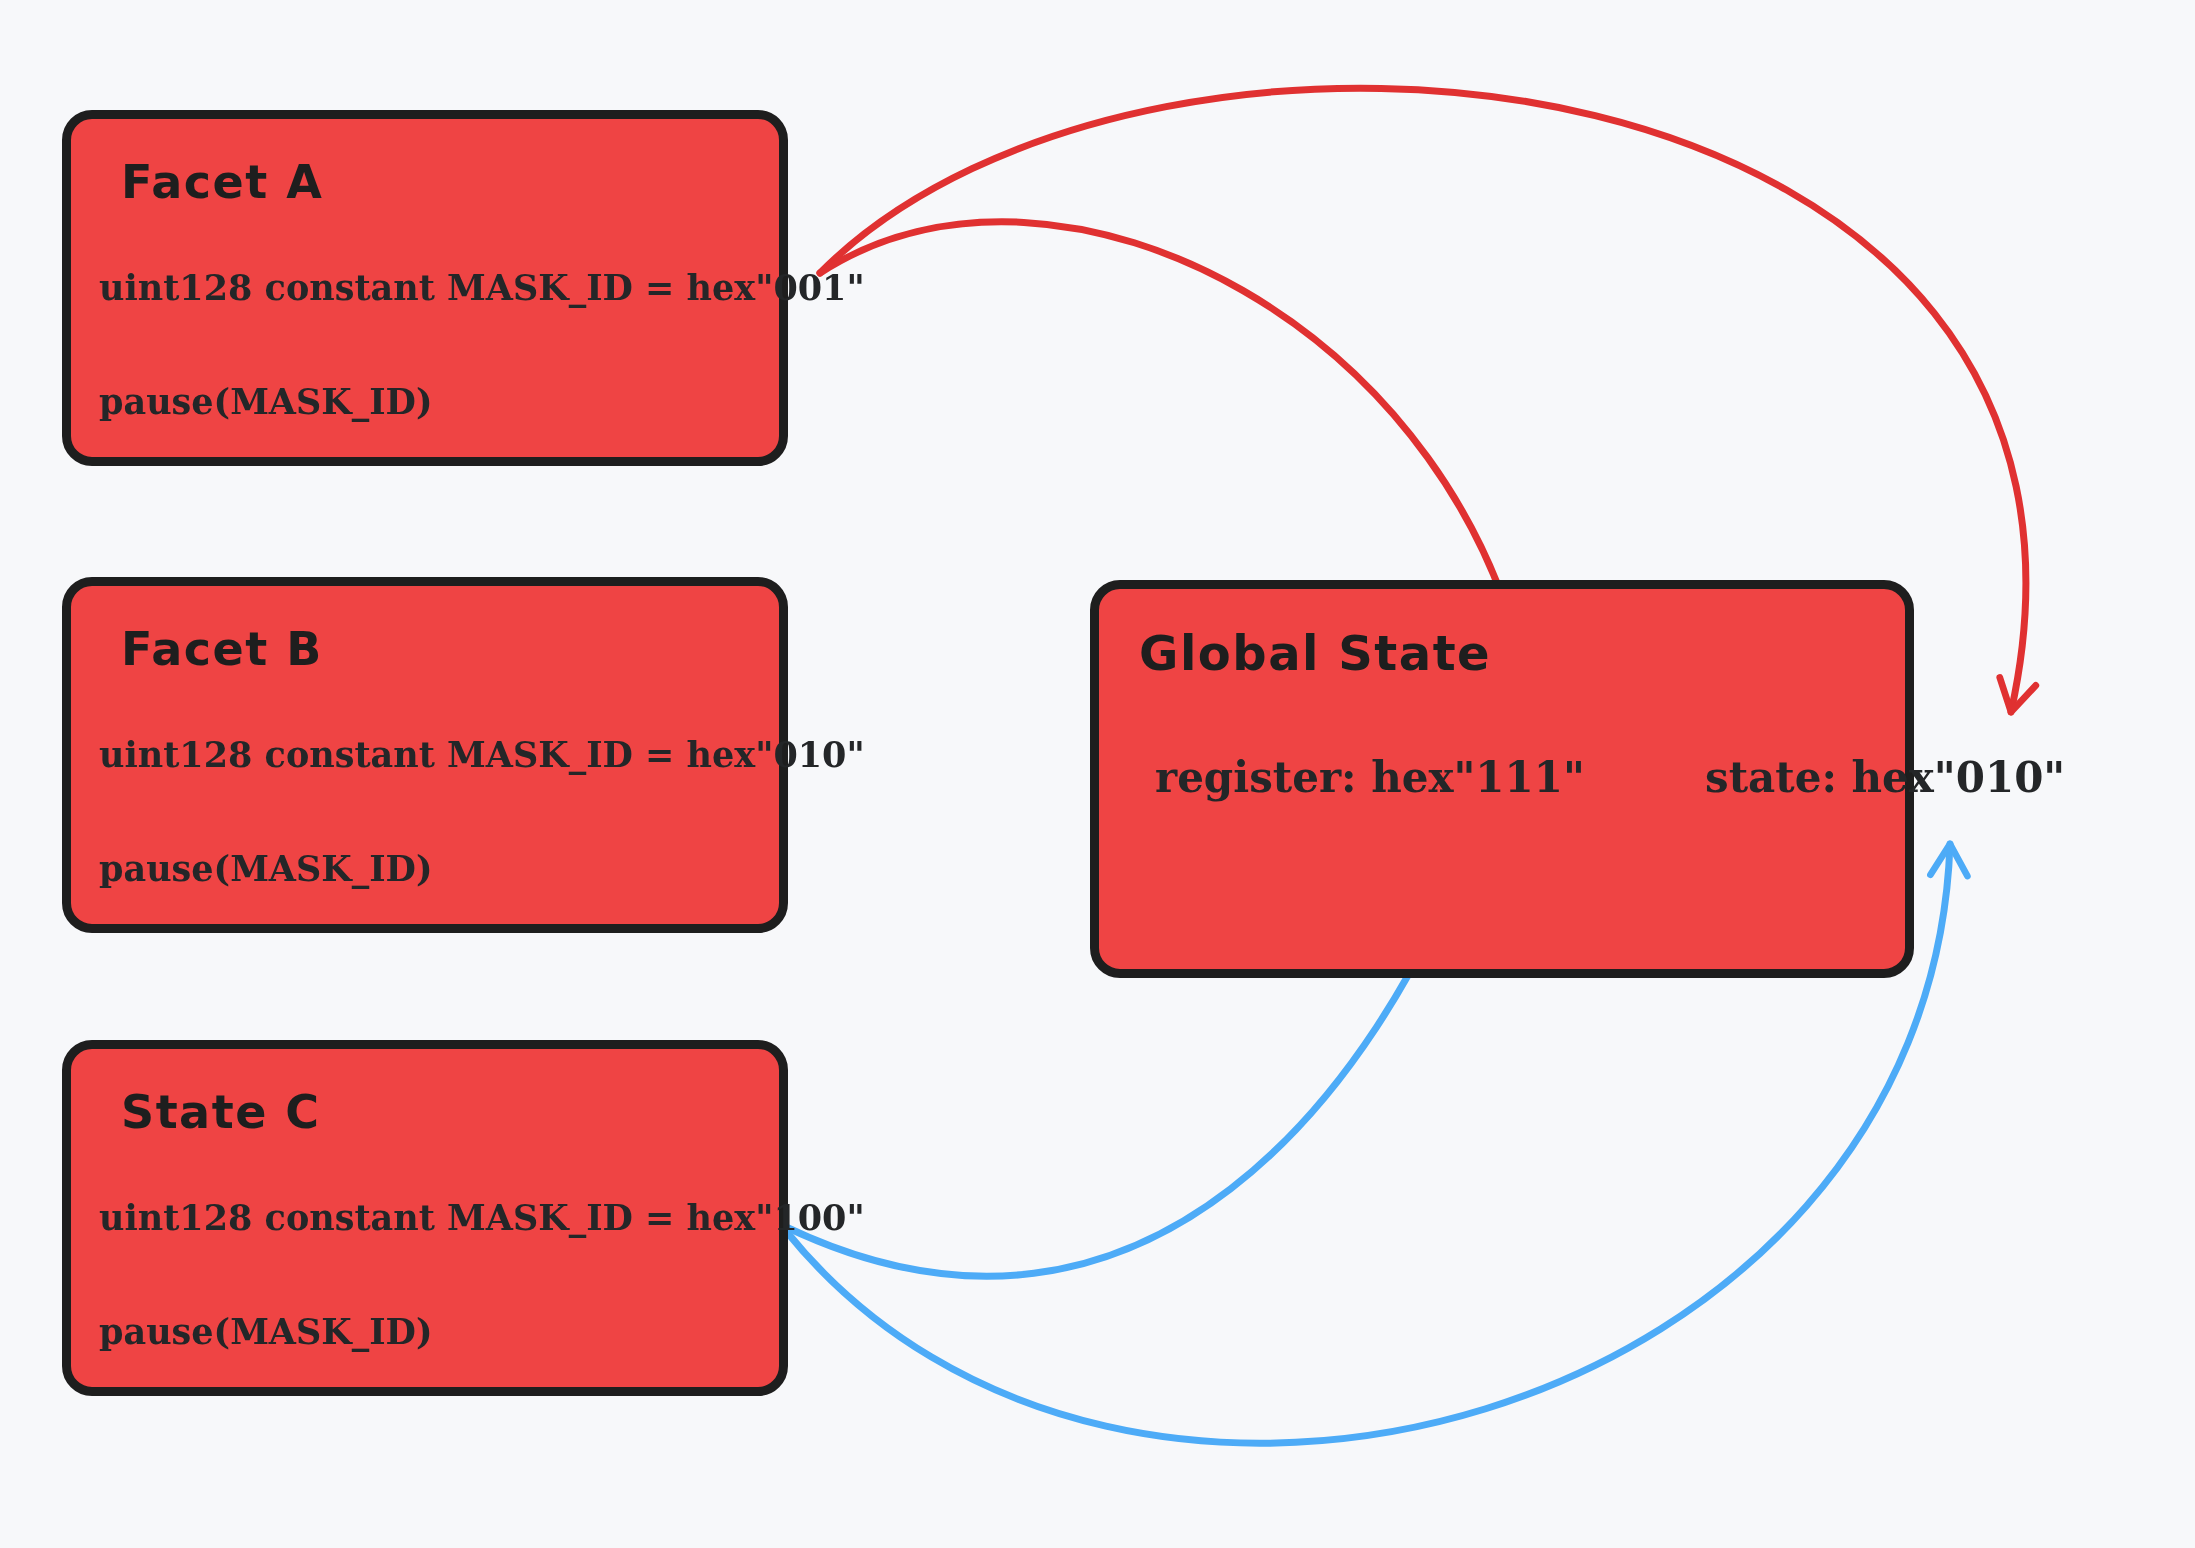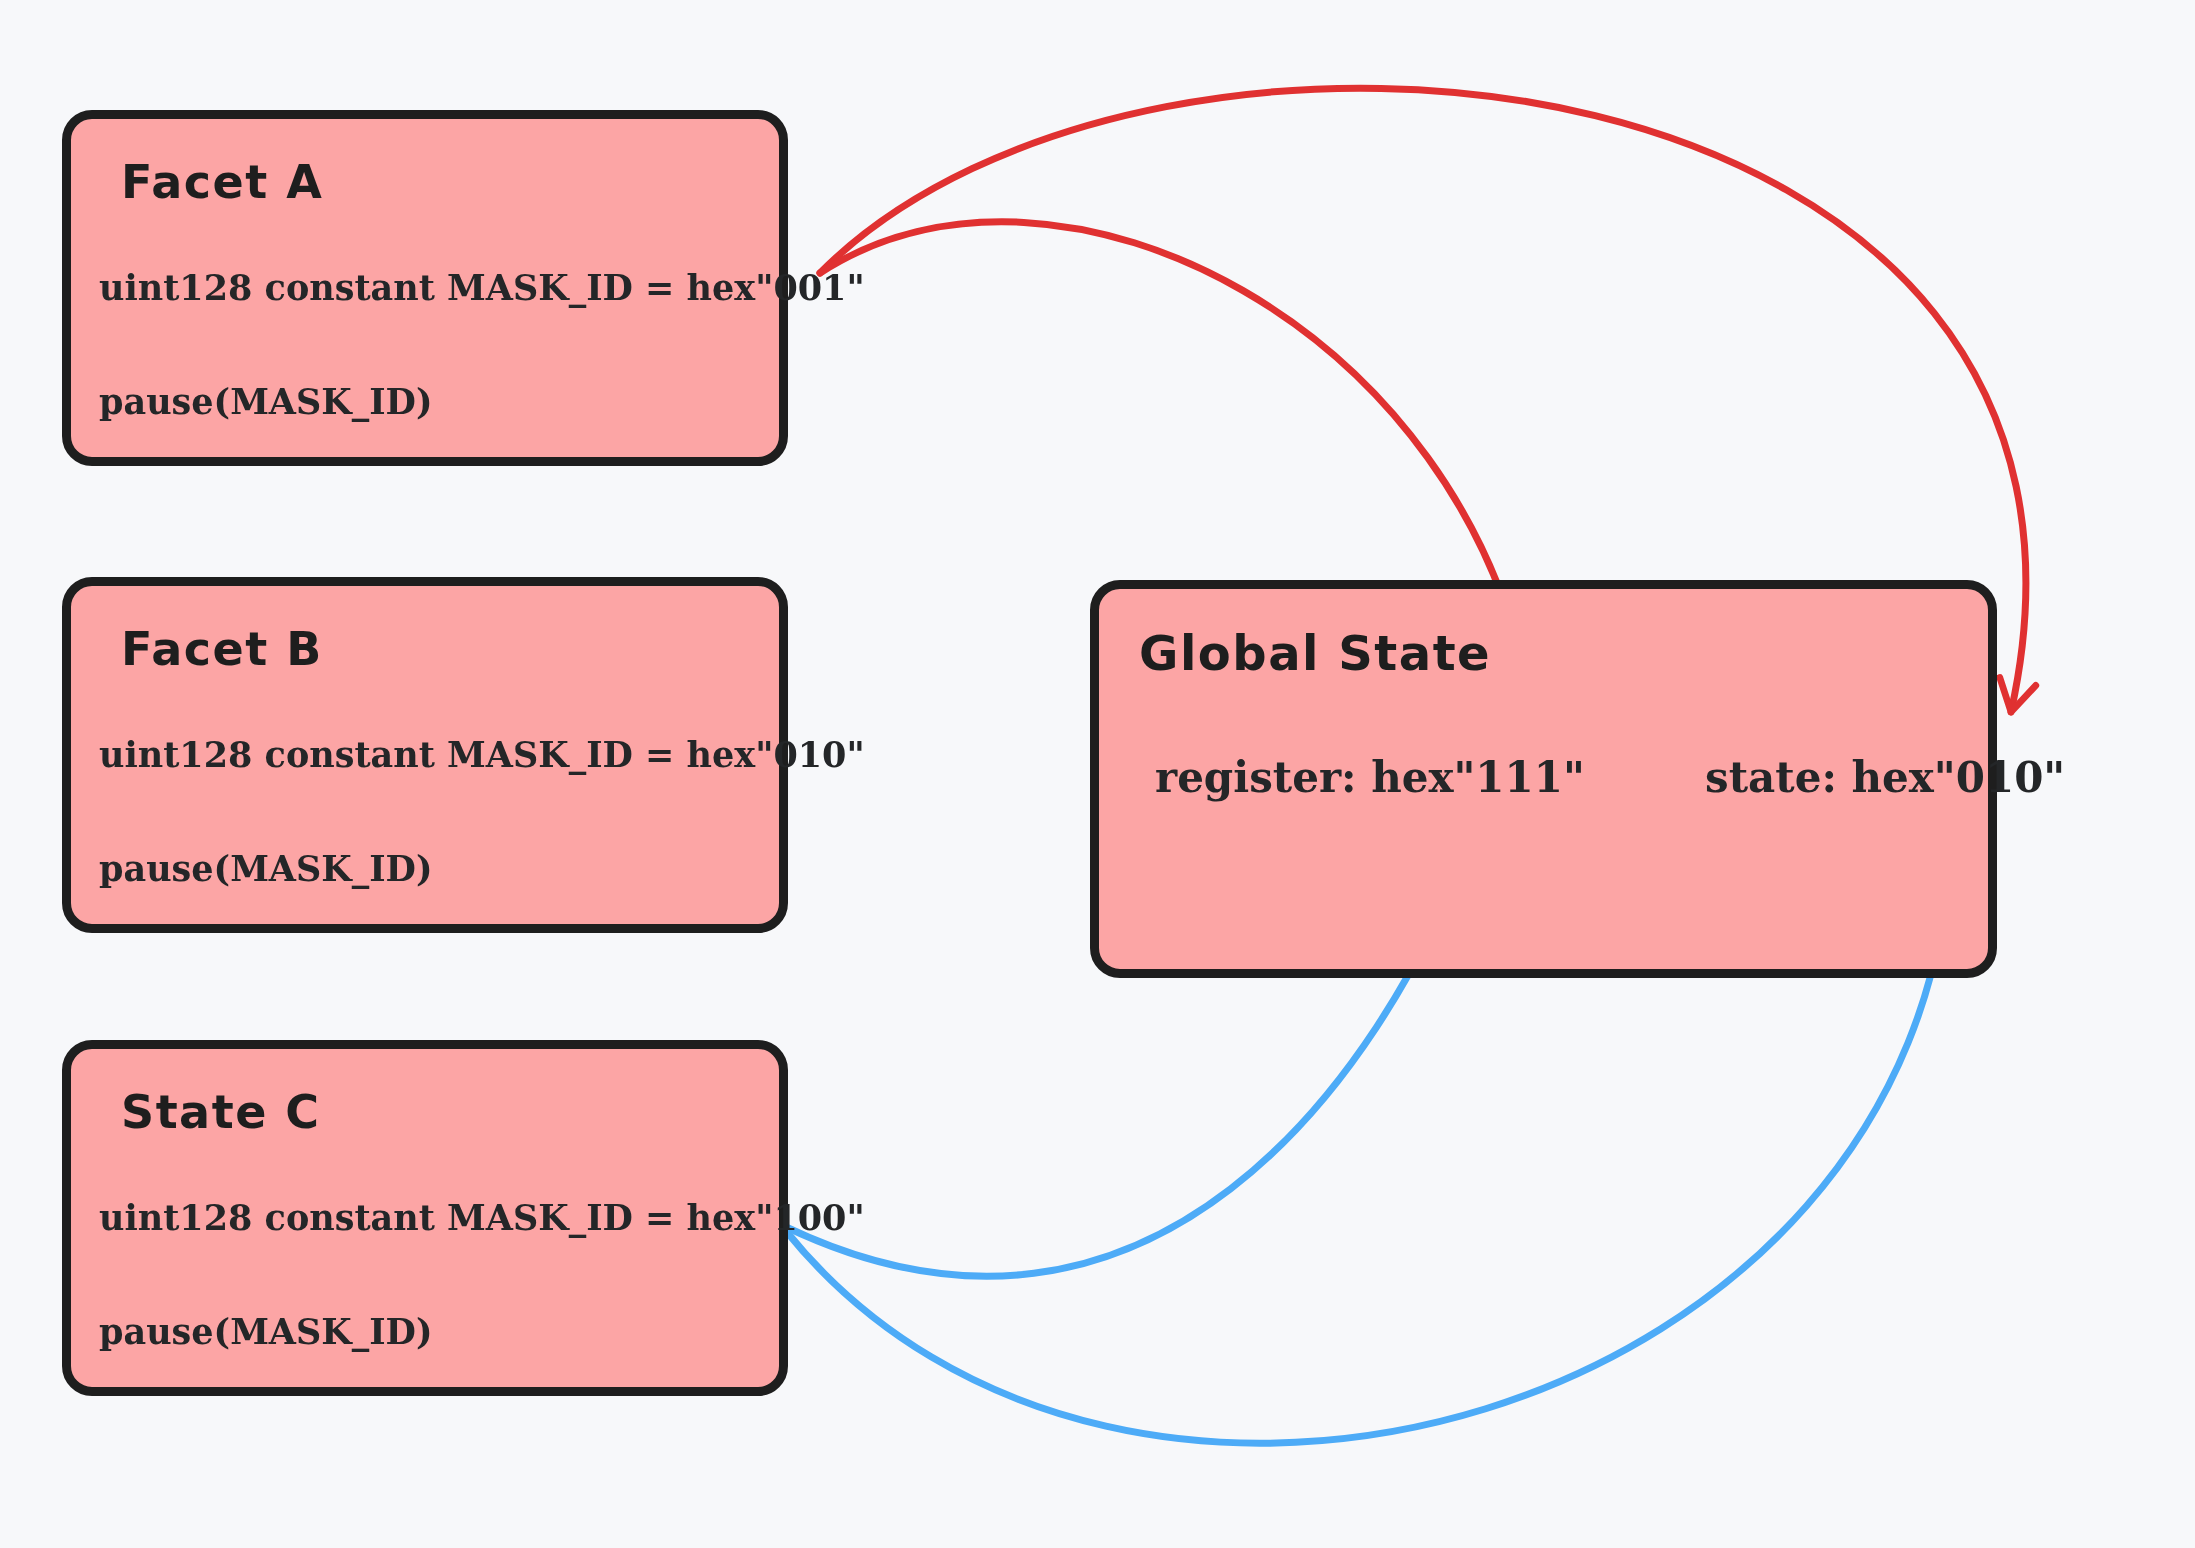--- a/index.html
+++ b/index.html
@@ -17,31 +17,31 @@
   .arrows-layer {
     position: absolute;
     left: 0; top: 0;
     width: 2195px;
     height: 1548px;
   }
 
   .box {
     position: absolute;
     box-sizing: border-box;
-    background: #fca5a5;
+    background: #ef4444;
     border: 9px solid #1e1e1e;
     border-radius: 30px;
   }
 
   .facet { left: 62px; width: 726px; height: 356px; }
   #facet-a { top: 110px; }
   #facet-b { top: 577px; }
   #facet-c { top: 1040px; }
 
-  .global { left: 1090px; top: 580px; width: 907px; height: 398px; padding-left: 36px; }
+  .global { left: 1090px; top: 580px; width: 824px; height: 398px; padding-left: 36px; }
 
   .box-title {
     position: absolute;
     left: 50px;
     top: 36px;
     font-family: "DejaVu Sans", sans-serif;
     font-weight: 700;
     font-size: 46px;
     letter-spacing: 1.5px;
     color: #1e1e1e;

